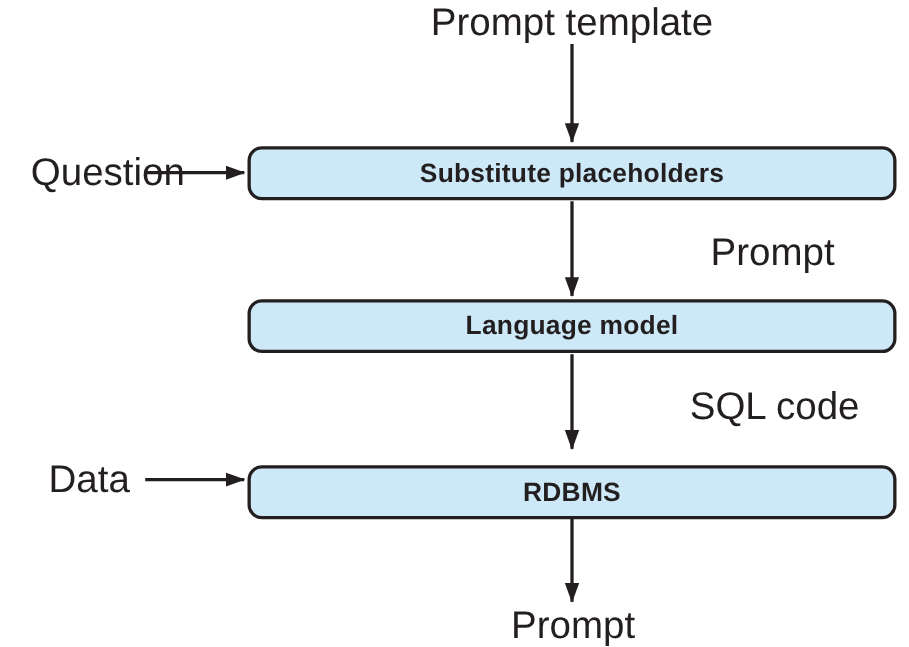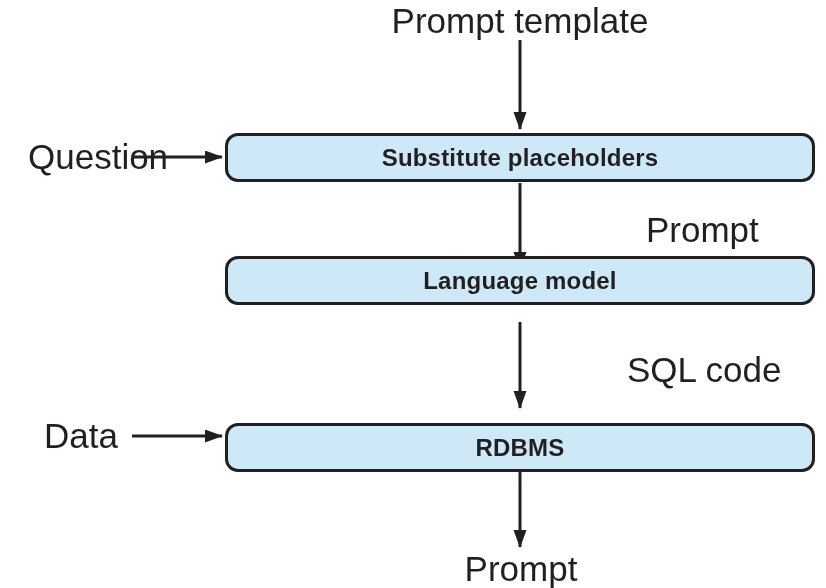--- a/index.html
+++ b/index.html
@@ -41,21 +41,21 @@
     border: 3px solid var(--box-border, #231f20);
     border-radius: 13px;
     display: flex;
     align-items: center;
     justify-content: center;
     font-size: 24px;
     font-weight: bold;
     letter-spacing: 0.2px;
   }
   .node.n1 { top: 133px; }
-  .node.n2 { top: 256px; }
+  .node.n2 { top: 272px; }
   .node.n3 { top: 411px; margin-top: 12px; }
   .lbl {
     position: absolute;
     font-size: 35px;
     line-height: 33px;
     white-space: nowrap;
   }
   .lbl-prompt-template { left: 330px; top: 4px;   width: 380px; text-align: center; }
   .lbl-question       { left: 0px;   top: 140px;  width: 112px; text-align: right; padding-left: 28px; }
   .lbl-data           { left: 0px;   top: 419px;  width: 118px; text-align: right; }

